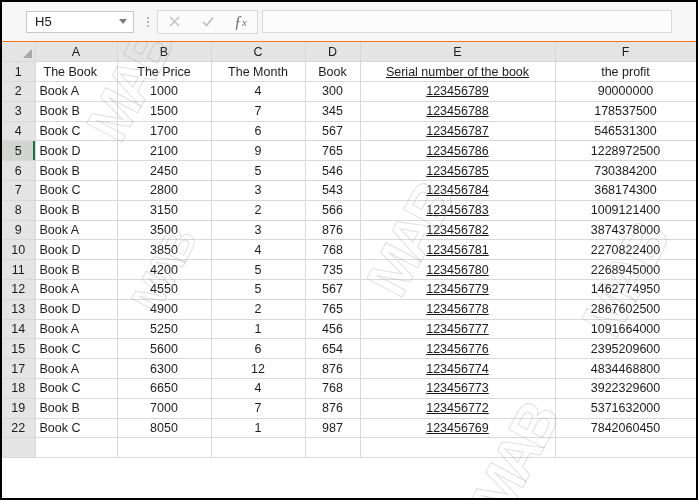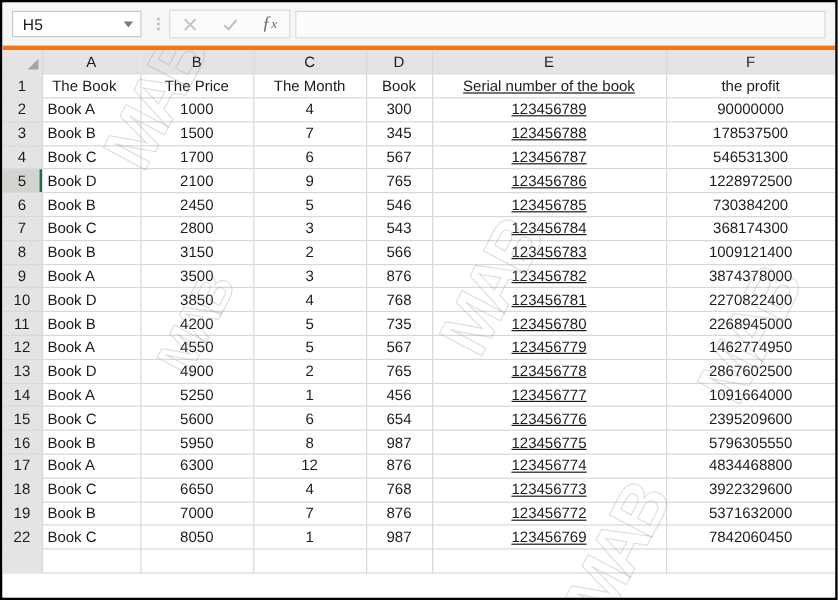--- a/index.html
+++ b/index.html
@@ -20,22 +20,22 @@
     background: #ffffff;
     overflow: hidden;
   }
 
   
   .formula-area {
     height: 40px;
     background: #f6f6f6;
     display: flex;
     align-items: center;
-    padding: 0 4px;
-    border-bottom: 4px solid #f97316;
+    padding: 0 20px;
+    border-bottom: 1px solid #f97316;
     position: relative;
   }
 
   .name-box {
     width: 108px;
     height: 22px;
     background: #ffffff;
     border: 1px solid #c8c8c8;
     display: flex;
     align-items: center;
@@ -413,29 +413,20 @@
           <tr class="data-row">
             <td class="rowhdr">15</td>
             <td class="c-a">Book C</td>
             <td class="c-b">5600</td>
             <td class="c-c">6</td>
             <td class="c-d">654</td>
             <td class="c-e">123456776</td>
             <td class="c-f">2395209600</td>
           </tr>
           <tr class="data-row">
-            <td class="rowhdr">16</td>
-            <td class="c-a">Book B</td>
-            <td class="c-b">5950</td>
-            <td class="c-c">8</td>
-            <td class="c-d">987</td>
-            <td class="c-e">123456775</td>
-            <td class="c-f">5796305550</td>
-          </tr>
-          <tr class="data-row">
             <td class="rowhdr">17</td>
             <td class="c-a">Book A</td>
             <td class="c-b">6300</td>
             <td class="c-c">12</td>
             <td class="c-d">876</td>
             <td class="c-e">123456774</td>
             <td class="c-f">4834468800</td>
           </tr>
           <tr class="data-row">
             <td class="rowhdr">18</td>

